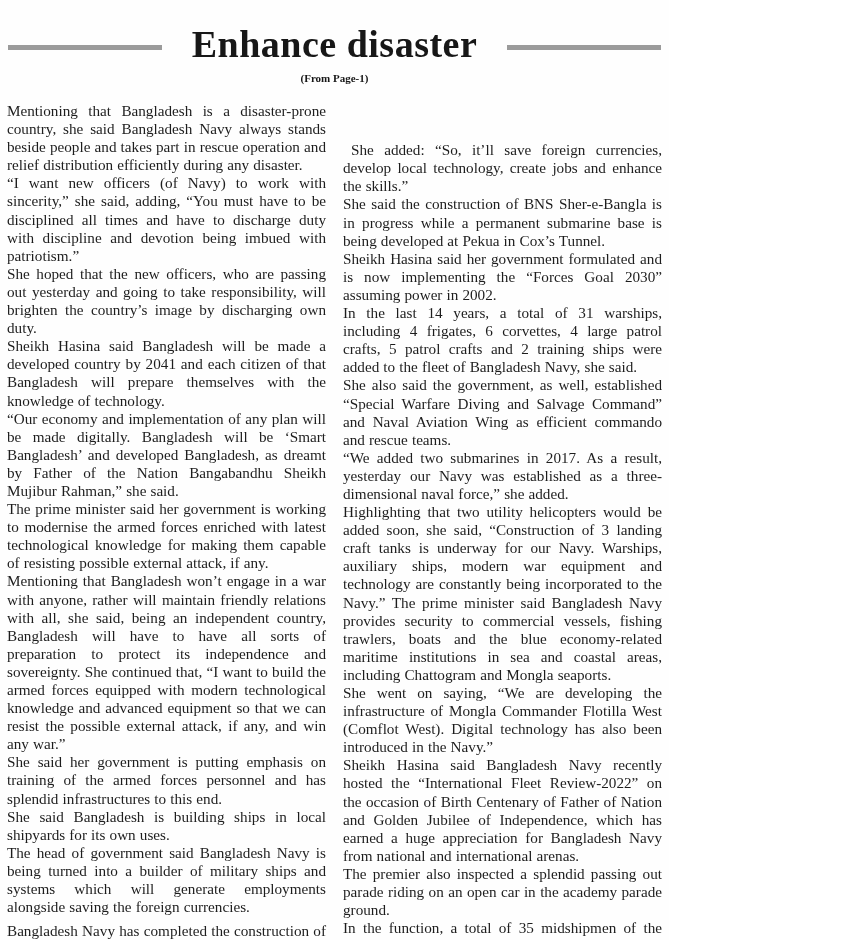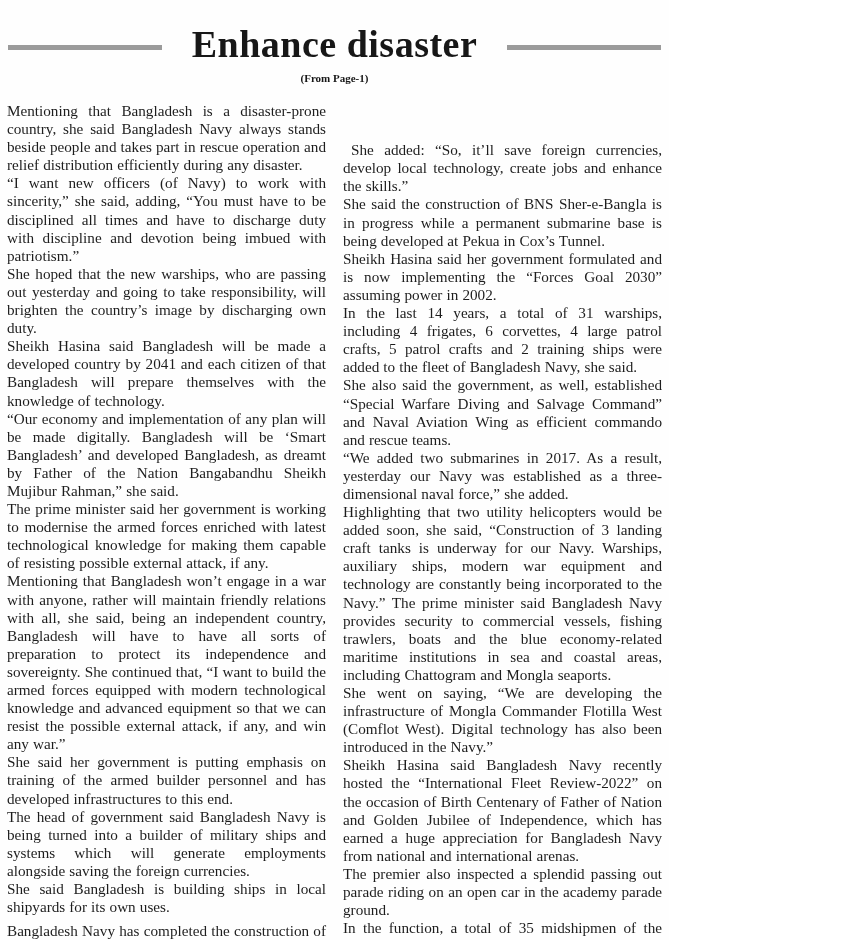--- a/index.html
+++ b/index.html
@@ -80,28 +80,28 @@
       <h1 class="headline">Enhance disaster</h1>
       <span class="rule"></span>
     </div>
     <div class="subtitle">(From Page-1)</div>
   </header>
 
   <main class="columns">
     <section class="col">
         <p class="para">Mentioning that Bangladesh is a disaster-prone country, she said Bangladesh Navy always stands beside people and takes part in rescue operation and relief distribution efficiently during any disaster.</p>
         <p class="para">“I want new officers (of Navy) to work with sincerity,” she said, adding, “You must have to be disciplined all times and have to discharge duty with discipline and devotion being imbued with patriotism.”</p>
-        <p class="para">She hoped that the new warships, who are passing out yesterday and going to take responsibility, will brighten the country’s image by discharging own duty.</p>
+        <p class="para">She hoped that the new officers, who are passing out yesterday and going to take responsibility, will brighten the country’s image by discharging own duty.</p>
         <p class="para">Sheikh Hasina said Bangladesh will be made a developed country by 2041 and each citizen of that Bangladesh will prepare themselves with the knowledge of technology.</p>
         <p class="para">“Our economy and implementation of any plan will be made digitally. Bangladesh will be ‘Smart Bangladesh’ and developed Bangladesh, as dreamt by Father of the Nation Bangabandhu Sheikh Mujibur Rahman,” she said.</p>
         <p class="para">The prime minister said her government is working to modernise the armed forces enriched with latest technological knowledge for making them capable of resisting possible external attack, if any.</p>
         <p class="para">Mentioning that Bangladesh won’t engage in a war with anyone, rather will maintain friendly relations with all, she said, being an independent country, Bangladesh will have to have all sorts of preparation to protect its independence and sovereignty. She continued that, “I want to build the armed forces equipped with modern technological knowledge and advanced equipment so that we can resist the possible external attack, if any, and win any war.”</p>
-        <p class="para">She said her government is putting emphasis on training of the armed builder personnel and has developed infrastructures to this end.</p>
+        <p class="para">She said her government is putting emphasis on training of the armed forces personnel and has splendid infrastructures to this end.</p>
+        <p class="para">She said Bangladesh is building ships in local shipyards for its own uses.</p>
         <p class="para">The head of government said Bangladesh Navy is being turned into a builder of military ships and systems which will generate employments alongside saving the foreign currencies.</p>
-        <p class="para">She said Bangladesh is building ships in local shipyards for its own uses.</p>
         <p class="para spaced">Bangladesh Navy has completed the construction of five patrol crafts and two large patrol craft in Khulna shipyard, she said, adding the manufacturing of five more patrol crafts is in progress. “Our Navy has prepared IFF (Identification of Friend and Foe) system for three forces. Now the Navy is going to become a ‘builder’ force (of military ships and systems) from ‘buyer’ one,” She said.</p>
       </section>
     <section class="col">
         <p class="para indent">She added: “So, it’ll save foreign currencies, develop local technology, create jobs and enhance the skills.”</p>
         <p class="para">She said the construction of BNS Sher-e-Bangla is in progress while a permanent submarine base is being developed at Pekua in Cox’s Tunnel.</p>
         <p class="para">Sheikh Hasina said her government formulated and is now implementing the “Forces Goal 2030” assuming power in 2002.</p>
         <p class="para">In the last 14 years, a total of 31 warships, including 4 frigates, 6 corvettes, 4 large patrol crafts, 5 patrol crafts and 2 training ships were added to the fleet of Bangladesh Navy, she said.</p>
         <p class="para">She also said the government, as well, established “Special Warfare Diving and Salvage Command” and Naval Aviation Wing as efficient commando and rescue teams.</p>
         <p class="para">“We added two submarines in 2017. As a result, yesterday our Navy was established as a three-dimensional naval force,” she added.</p>
         <p class="para">Highlighting that two utility helicopters would be added soon, she said, “Construction of 3 landing craft tanks is underway for our Navy. Warships, auxiliary ships, modern war equipment and technology are constantly being incorporated to the Navy.”  The prime minister said Bangladesh Navy provides security to commercial vessels, fishing trawlers, boats and the blue economy-related maritime institutions in sea and coastal areas, including Chattogram and Mongla seaports.</p>

